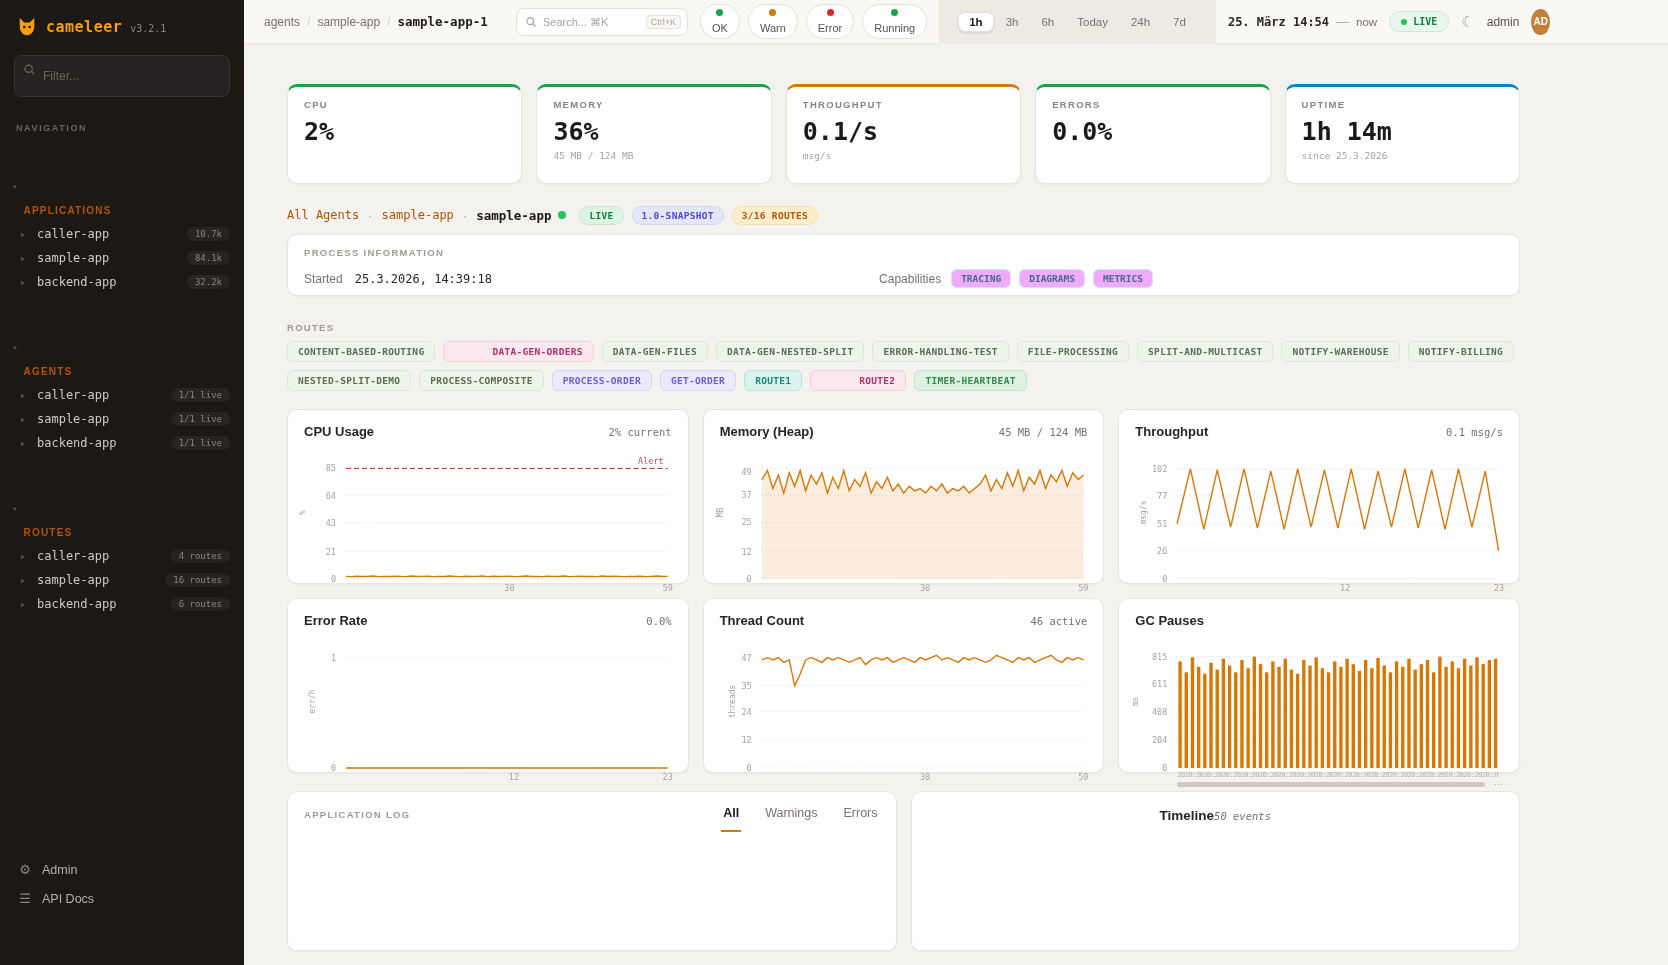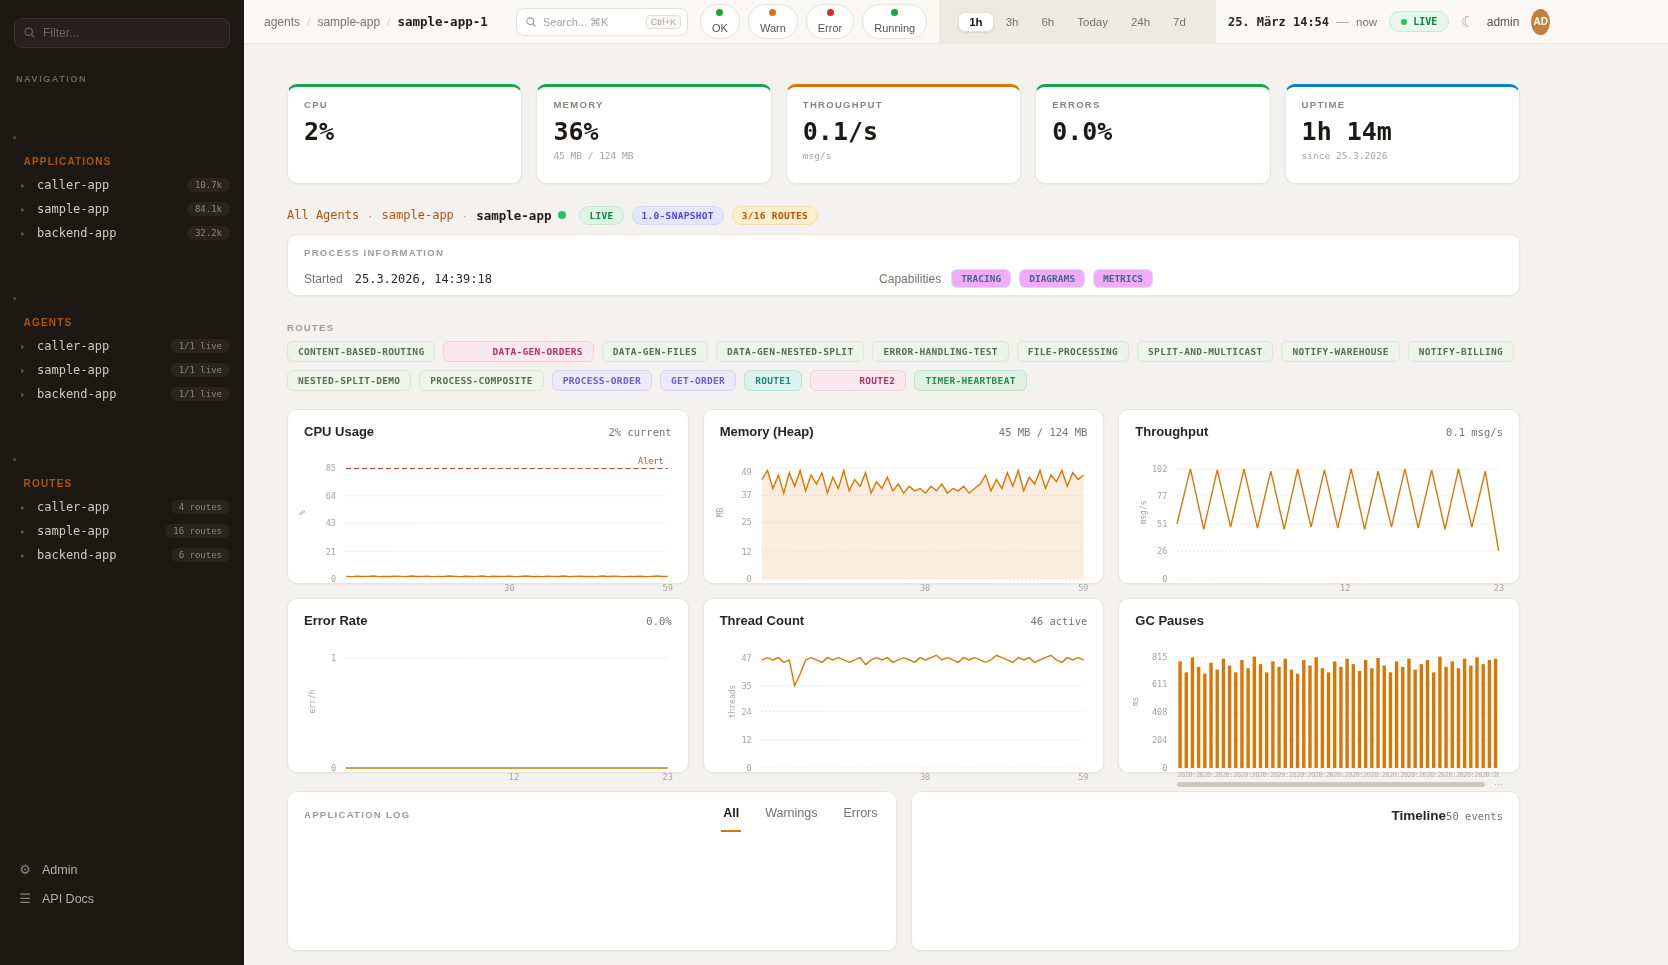--- a/index.html
+++ b/index.html
@@ -7,21 +7,21 @@
   body{font-family:"Liberation Sans",sans-serif;background:#f4f2ee;color:#1c1917;font-size:13px;}
   .app{display:flex;width:100%;height:100%;}
 
   
   .sidebar{width:244px;min-width:244px;background:#1c1814;height:100%;position:relative;color:#cfcac4;}
   .logo-row{display:flex;align-items:center;gap:8px;padding:17px 16px 0 16px;}
   .logo-name{font-family:"DejaVu Sans Mono",monospace;font-weight:bold;font-size:15px;color:#f59e0b;letter-spacing:.5px;}
   .logo-ver{font-family:"DejaVu Sans Mono",monospace;font-size:10px;color:#8a847d;margin-top:2px;}
   .filter-wrap{margin:18px 14px 0 14px;position:relative;}
   .filter-wrap svg{position:absolute;left:9px;top:8px;}
-  .filter-wrap input{width:100%;height:30px;background:#262120;border:1px solid #3a3430;border-radius:8px;color:#d6d3d1;font-size:12px;padding:0 24px 0 28px;outline:none;}
+  .filter-wrap input{width:100%;height:42px;background:#262120;border:1px solid #3a3430;border-radius:8px;color:#d6d3d1;font-size:12px;padding:0 24px 0 28px;outline:none;}
   .filter-wrap input::placeholder{color:#6b6560;}
   .nav-label{margin:26px 16px 4px 16px;font-size:9px;letter-spacing:1.6px;color:#6b6560;font-weight:bold;}
   .sb-section{margin-top:20px;}
   .sec-head{display:flex;align-items:center;gap:7px;padding:4px 16px 6px 13px;cursor:pointer;}
   .sec-caret{font-size:7px;color:#57534e;}
   .sec-label{font-size:10px;font-weight:bold;letter-spacing:1.2px;color:#b45309;margin-top:48px;}
   .side-item{display:flex;align-items:center;gap:8px;padding:5px 14px 5px 21px;cursor:pointer;}
   .caret{font-size:8px;color:#57534e;width:8px;}
   .si-label{font-family:"DejaVu Sans Mono",monospace;font-size:12px;color:#cfcac4;}
   .si-badge{margin-left:auto;font-family:"DejaVu Sans Mono",monospace;font-size:9px;color:#8a847d;background:#292420;border-radius:999px;padding:2px 8px;}
@@ -112,30 +112,39 @@
   .gc-more{position:absolute;right:0;top:136px;font-size:9px;color:#a8a29e;}
 
   
   .bottom-grid{display:grid;grid-template-columns:1fr 1fr;gap:14px;margin-top:18px;}
   .bottom-grid .card{height:160px;overflow:hidden;}
   .log-head{display:flex;align-items:flex-end;justify-content:space-between;padding:14px 16px 0 16px;}
   .log-title{font-size:9.5px;letter-spacing:1.3px;color:#a09a93;font-weight:bold;padding-bottom:12px;}
   .log-tabs{display:flex;gap:22px;}
   .log-tab{border:none;background:transparent;font-size:12.5px;color:#78716c;cursor:pointer;padding:0 2px 10px 2px;border-bottom:2px solid transparent;font-family:"Liberation Sans",sans-serif;}
   .log-tab.active{color:#1c1917;font-weight:bold;border-bottom:2.5px solid #d97706;}
-  .tl-head{display:flex;align-items:baseline;justify-content:flex-end;padding:16px 16px 0 16px;}
+  .tl-head{display:flex;align-items:baseline;justify-content:center;padding:16px 16px 0 16px;}
   .tl-title{font-size:13.5px;font-weight:bold;color:#292524;}
-  .tl-badge{font-family:"DejaVu Sans Mono",monospace;font-size:10.5px;color:#78716c;}
+  .tl-badge{font-family:"DejaVu Sans Mono",monospace;font-size:10.5px;color:#78716c;font-style:italic;}
 </style>
 </head>
 <body>
 
 <div class="app">
 
   <aside class="sidebar">
+    <div class="logo-row">
+      <svg width="22" height="20" viewBox="0 0 24 22">
+        <path fill="#f59e0b" d="M4 1 L9 6 L15 6 L20 1 L20 10 C20 16 17 20 12 20 C7 20 4 16 4 10 Z"></path>
+        <circle cx="9" cy="11" r="1.4" fill="#1c1814"></circle>
+          <circle cx="15" cy="11" r="1.4" fill="#1c1814"></circle>
+      </svg>
+      <span class="logo-name">cameleer</span>
+      <span class="logo-ver">v3.2.1</span>
+    </div>
     <div class="filter-wrap">
       <svg width="13" height="13" viewBox="0 0 16 16">
         <circle cx="7" cy="7" r="4.5" fill="none" stroke="#6b6560" stroke-width="1.5"></circle>
         <line x1="10.5" y1="10.5" x2="14" y2="14" stroke="#6b6560" stroke-width="1.5"></line>
       </svg>
       <input placeholder="Filter..." style="">
     </div>
     <div class="nav-label">NAVIGATION</div>
     <div>
         <div class="sb-section">

